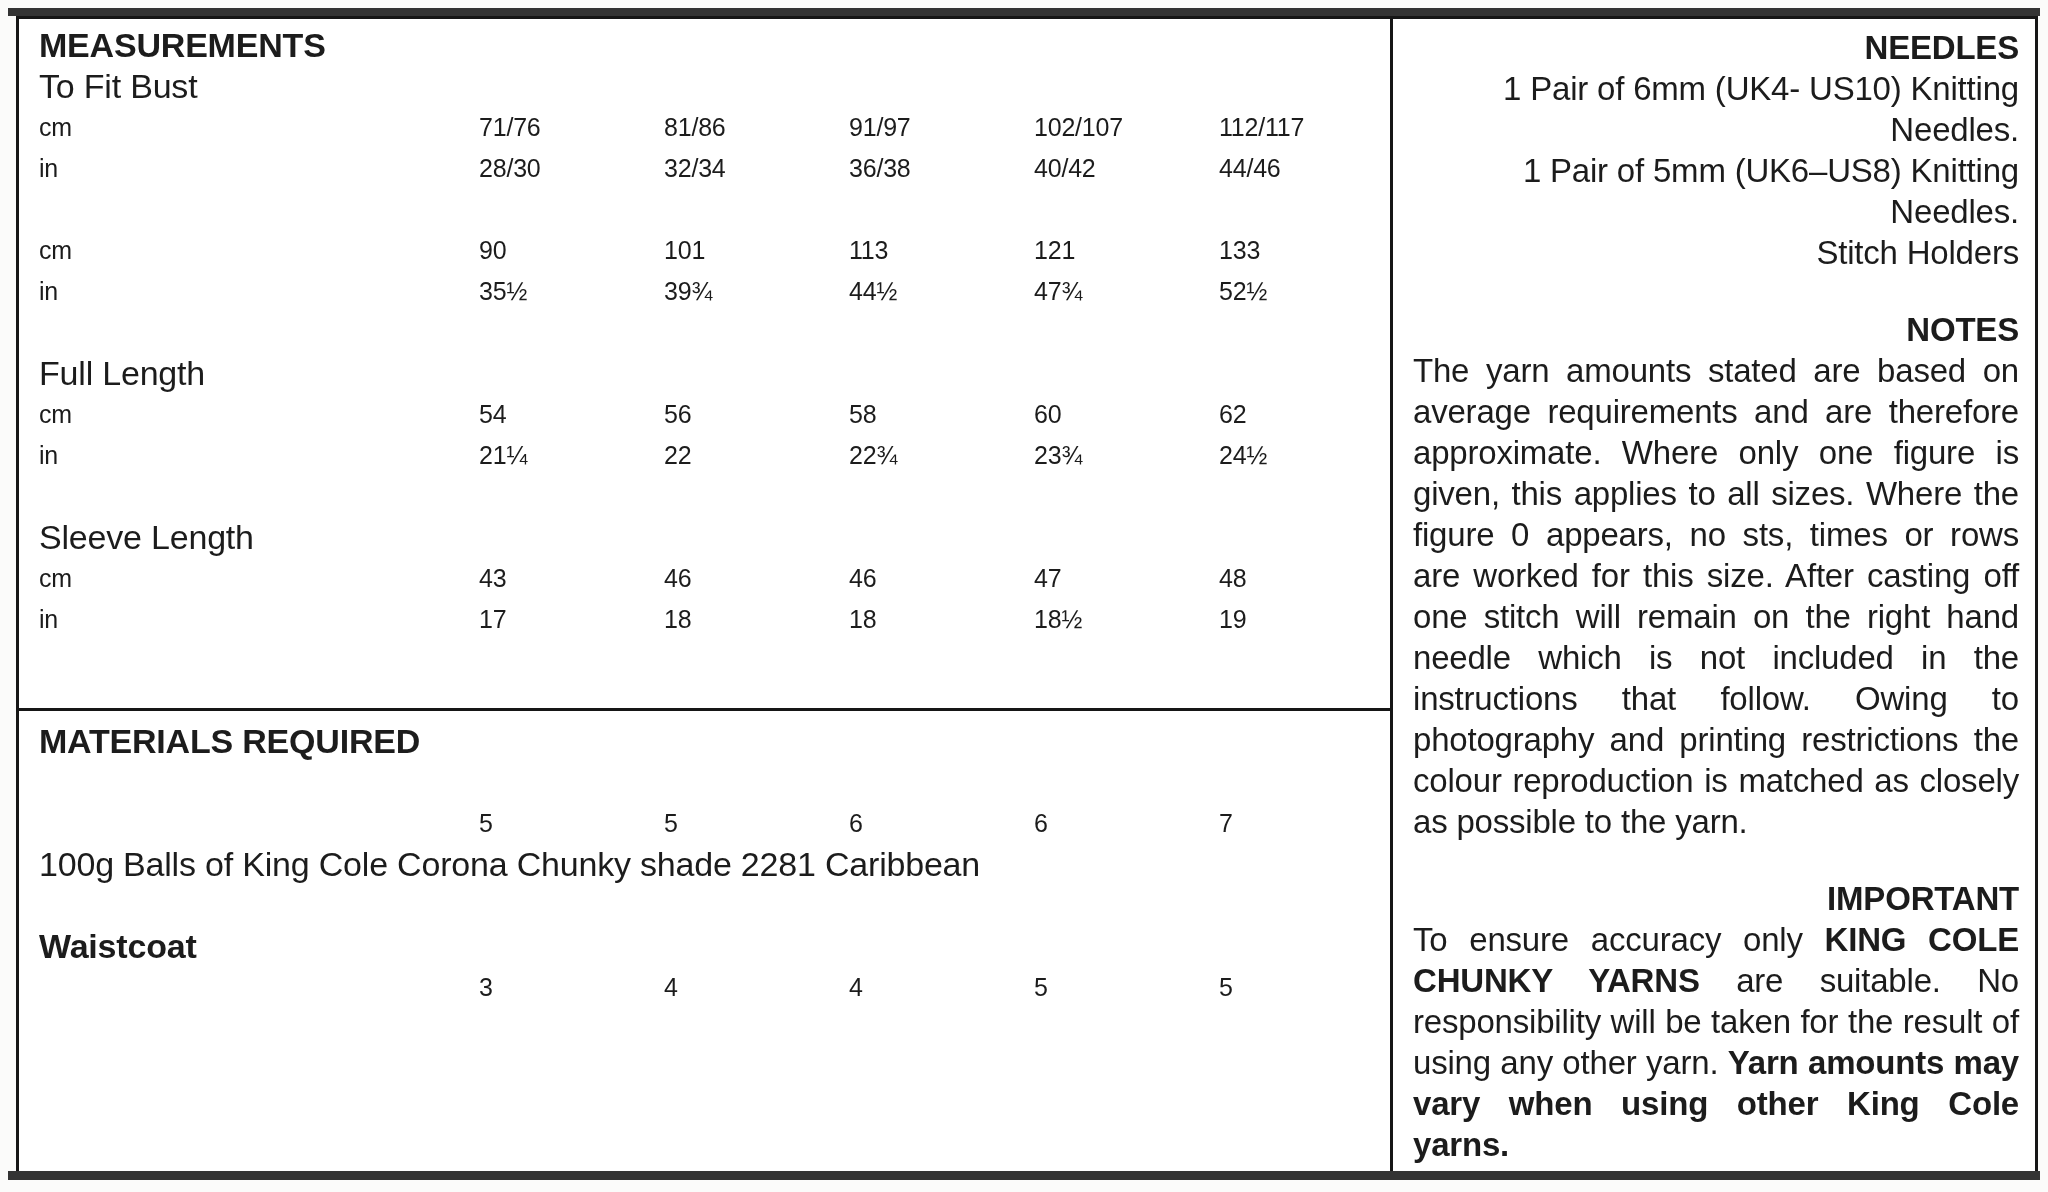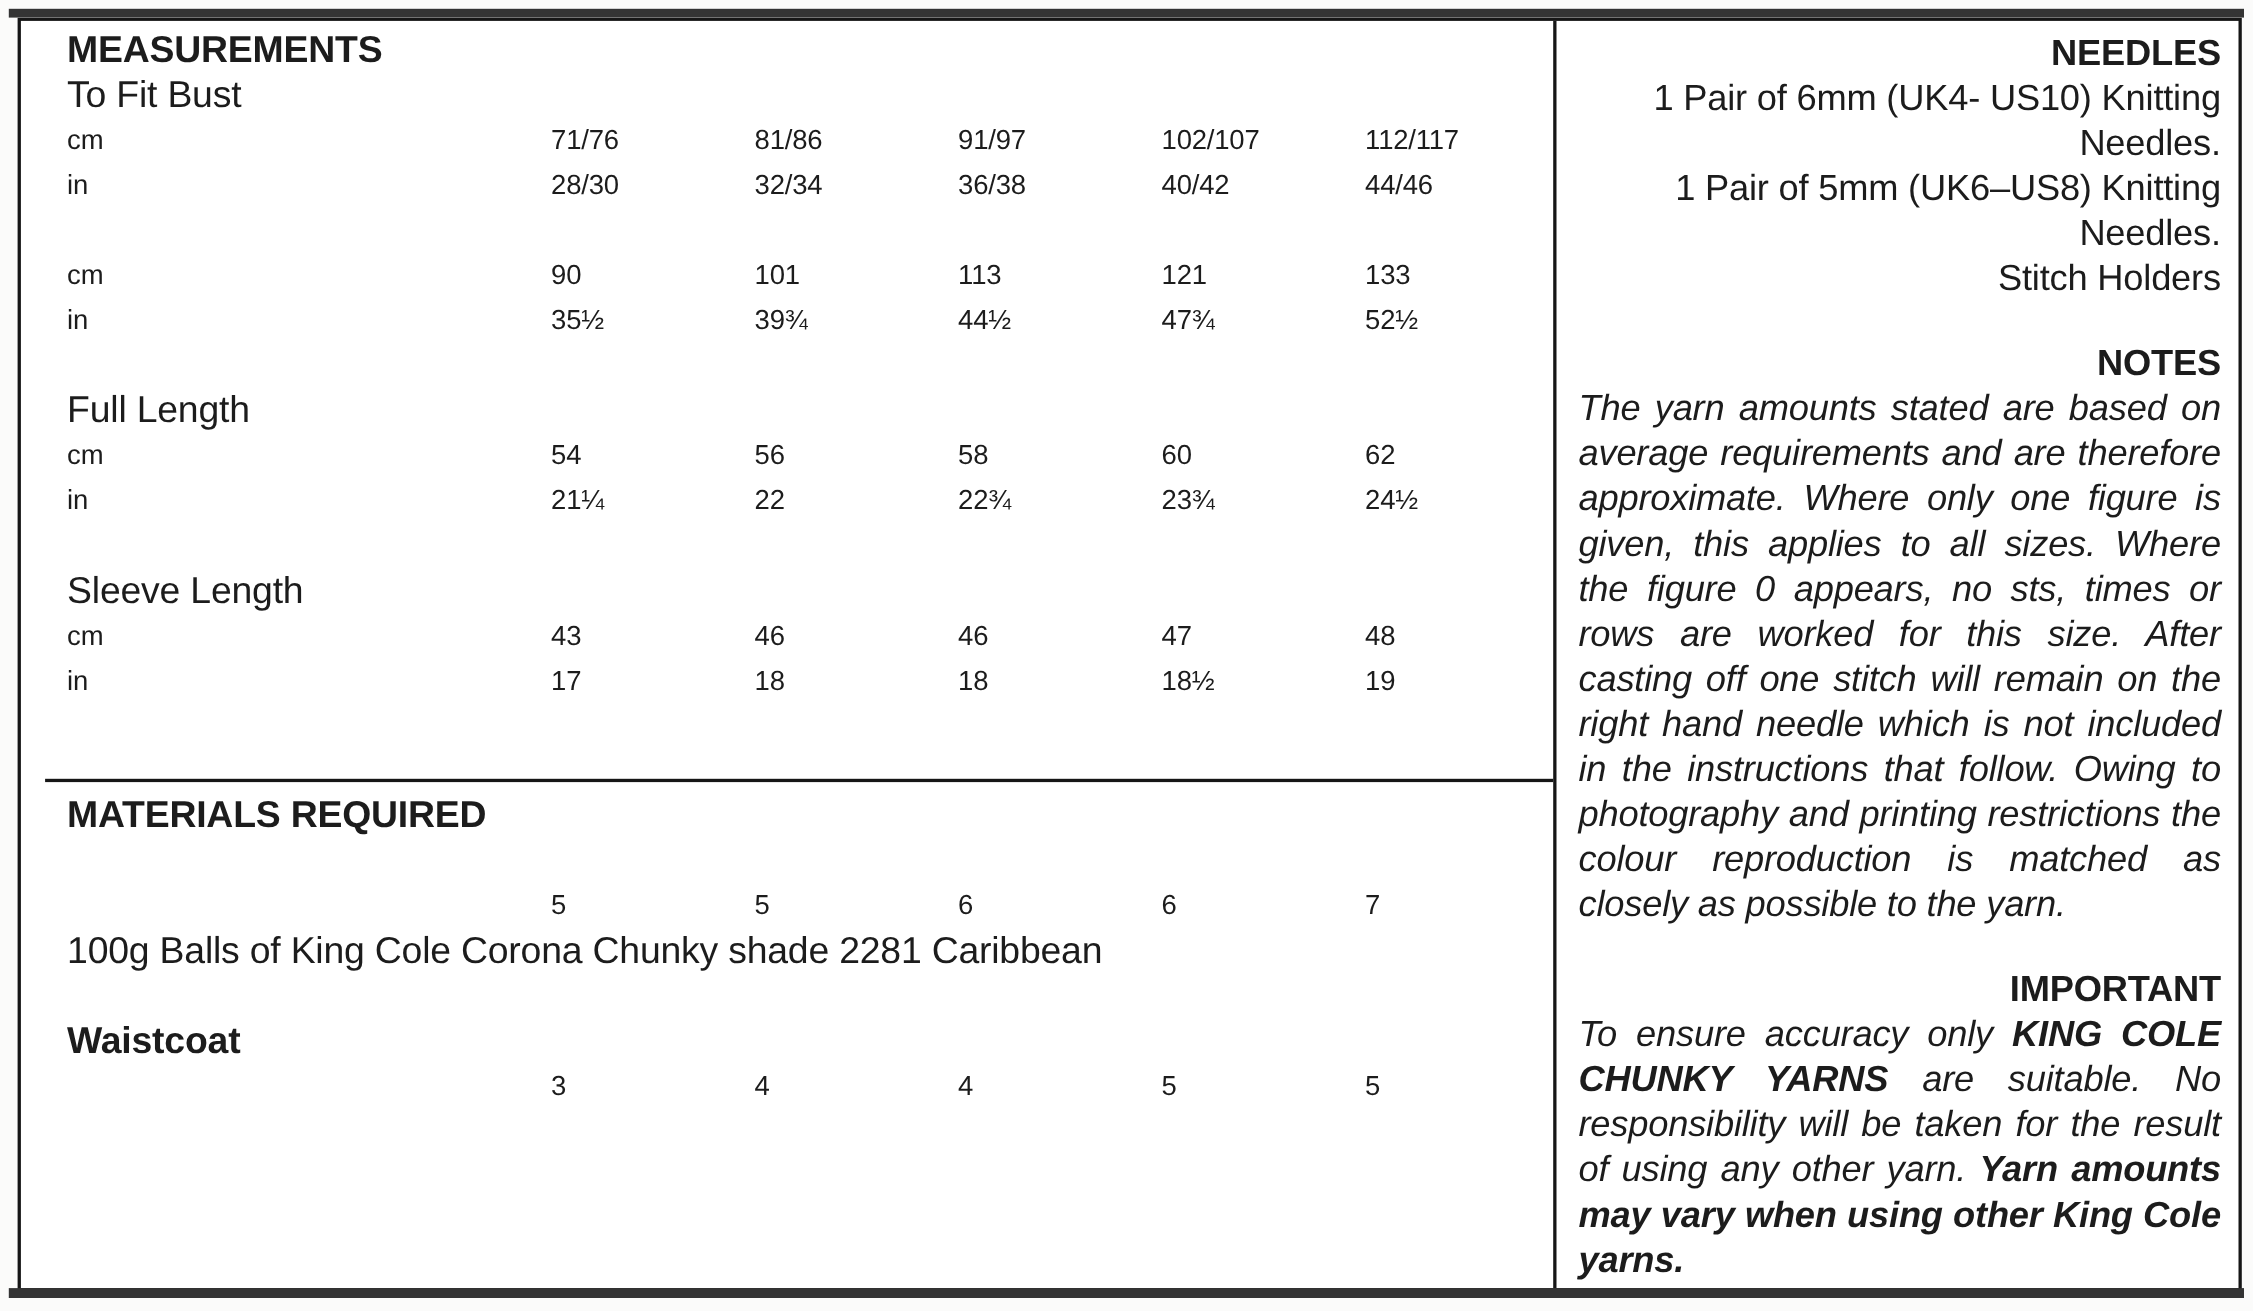--- a/index.html
+++ b/index.html
@@ -38,21 +38,20 @@
     display: flex;
   }
 
   
   .col-left {
     width: 1374px;
     box-sizing: border-box;
     border-right: 3px solid #161616;
     display: flex;
     flex-direction: column;
-    margin-left: 22px;
   }
   .meas {
     height: 692px;
     box-sizing: border-box;
     border-bottom: 3px solid #161616;
     padding: 6px 0 0 20px;
   }
   .mats {
     flex: 1;
     padding: 10px 0 0 20px;
@@ -79,21 +78,20 @@
     flex: 1;
     box-sizing: border-box;
     padding: 8px 16px 0 20px;
     font-size: 33px;
     line-height: 41px;
   }
   .col-right .line { text-align: right; }
   .col-right p.just {
     margin: 0;
     text-align: justify;
-    font-style: italic;
   }
   .col-right .sp { height: 36px; }
   .b { font-weight: bold; }
 </style>
 </head>
 <body>
 
 <div class="bar bar-top"></div>
 
 <div class="doc">

